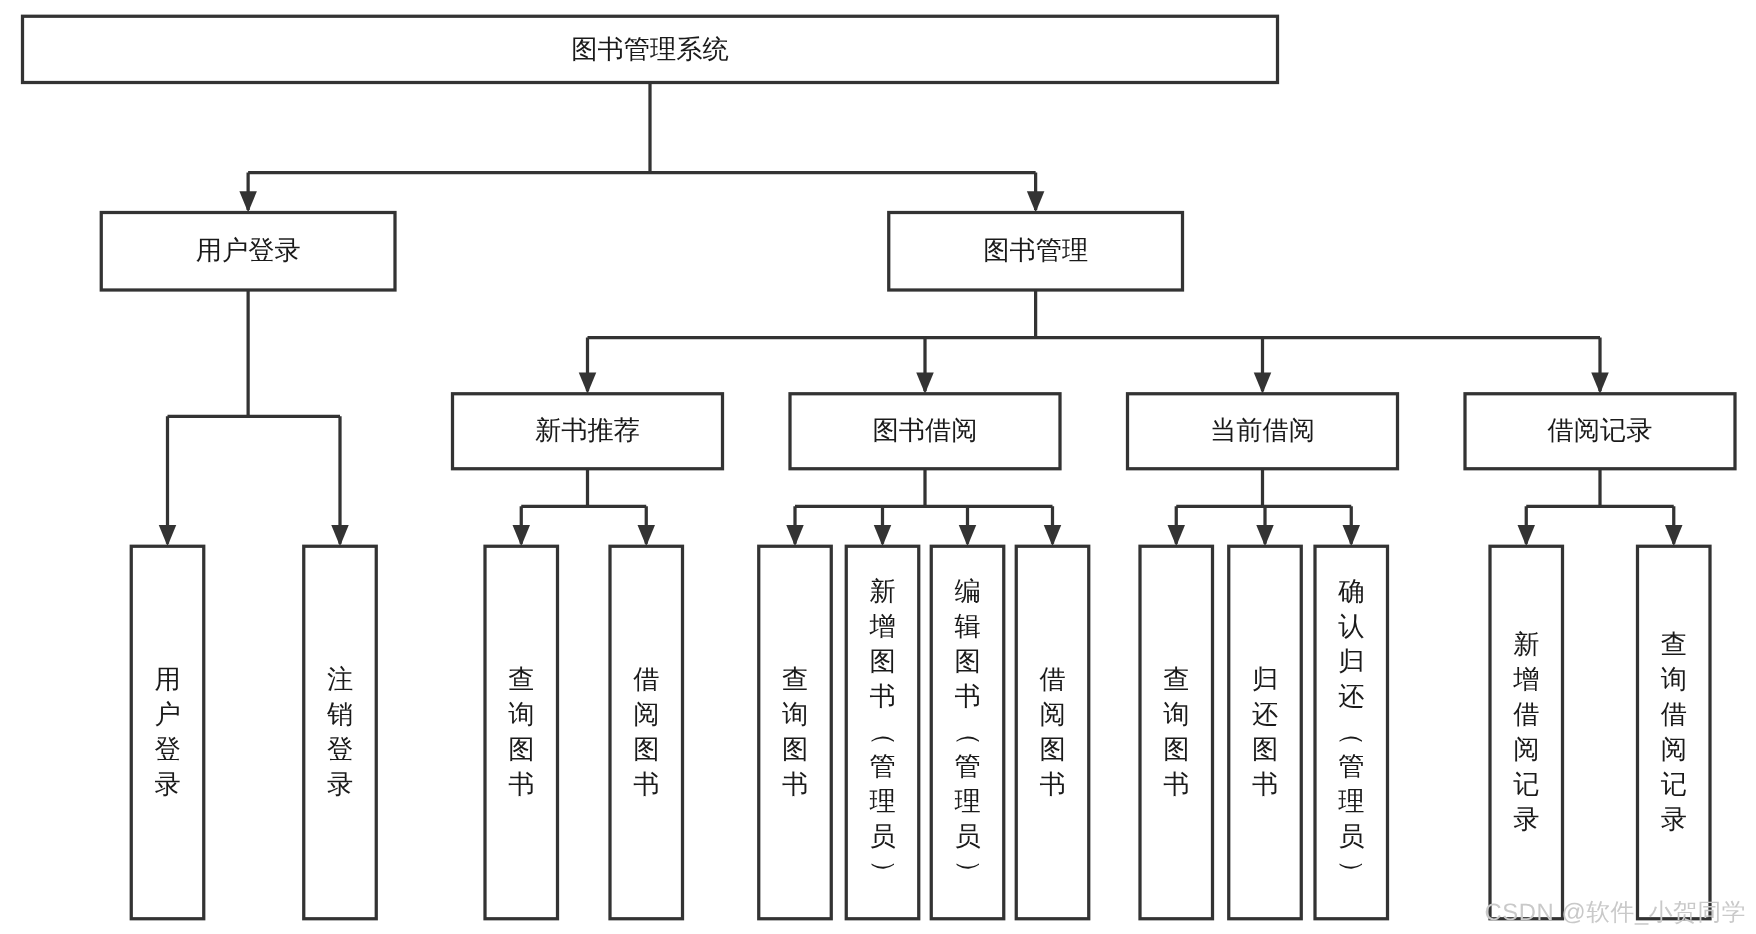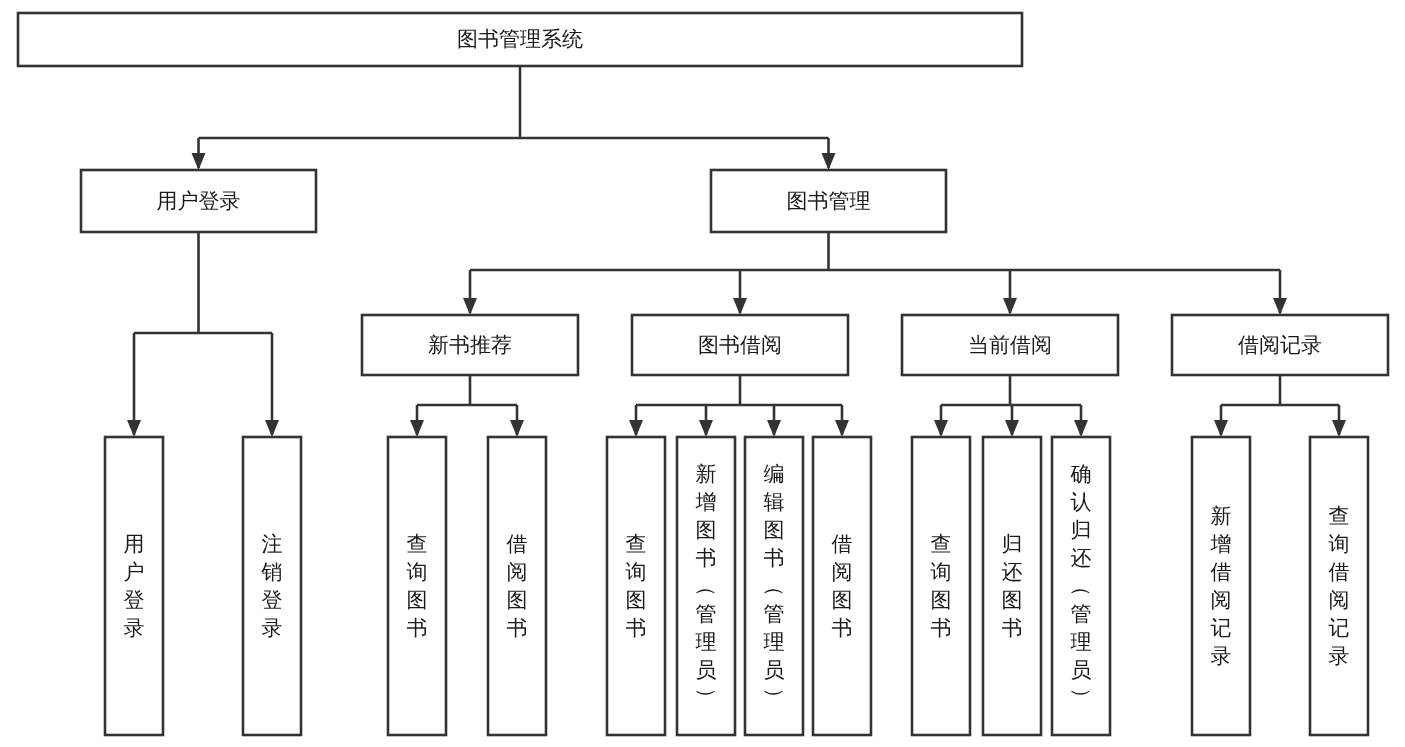--- a/index.html
+++ b/index.html
@@ -279,13 +279,14 @@
       <div class="leaf-label" style="left: 1310px; top: 437px; width: 58px; height: 298px;">
         <span class="ch">查</span>
         <span class="ch">询</span>
         <span class="ch">借</span>
         <span class="ch">阅</span>
         <span class="ch">记</span>
         <span class="ch">录</span>
       </div>
     </div>
 
+  <div id="watermark">CSDN @软件_小贺同学</div>
 </div>
 
 </body></html>

